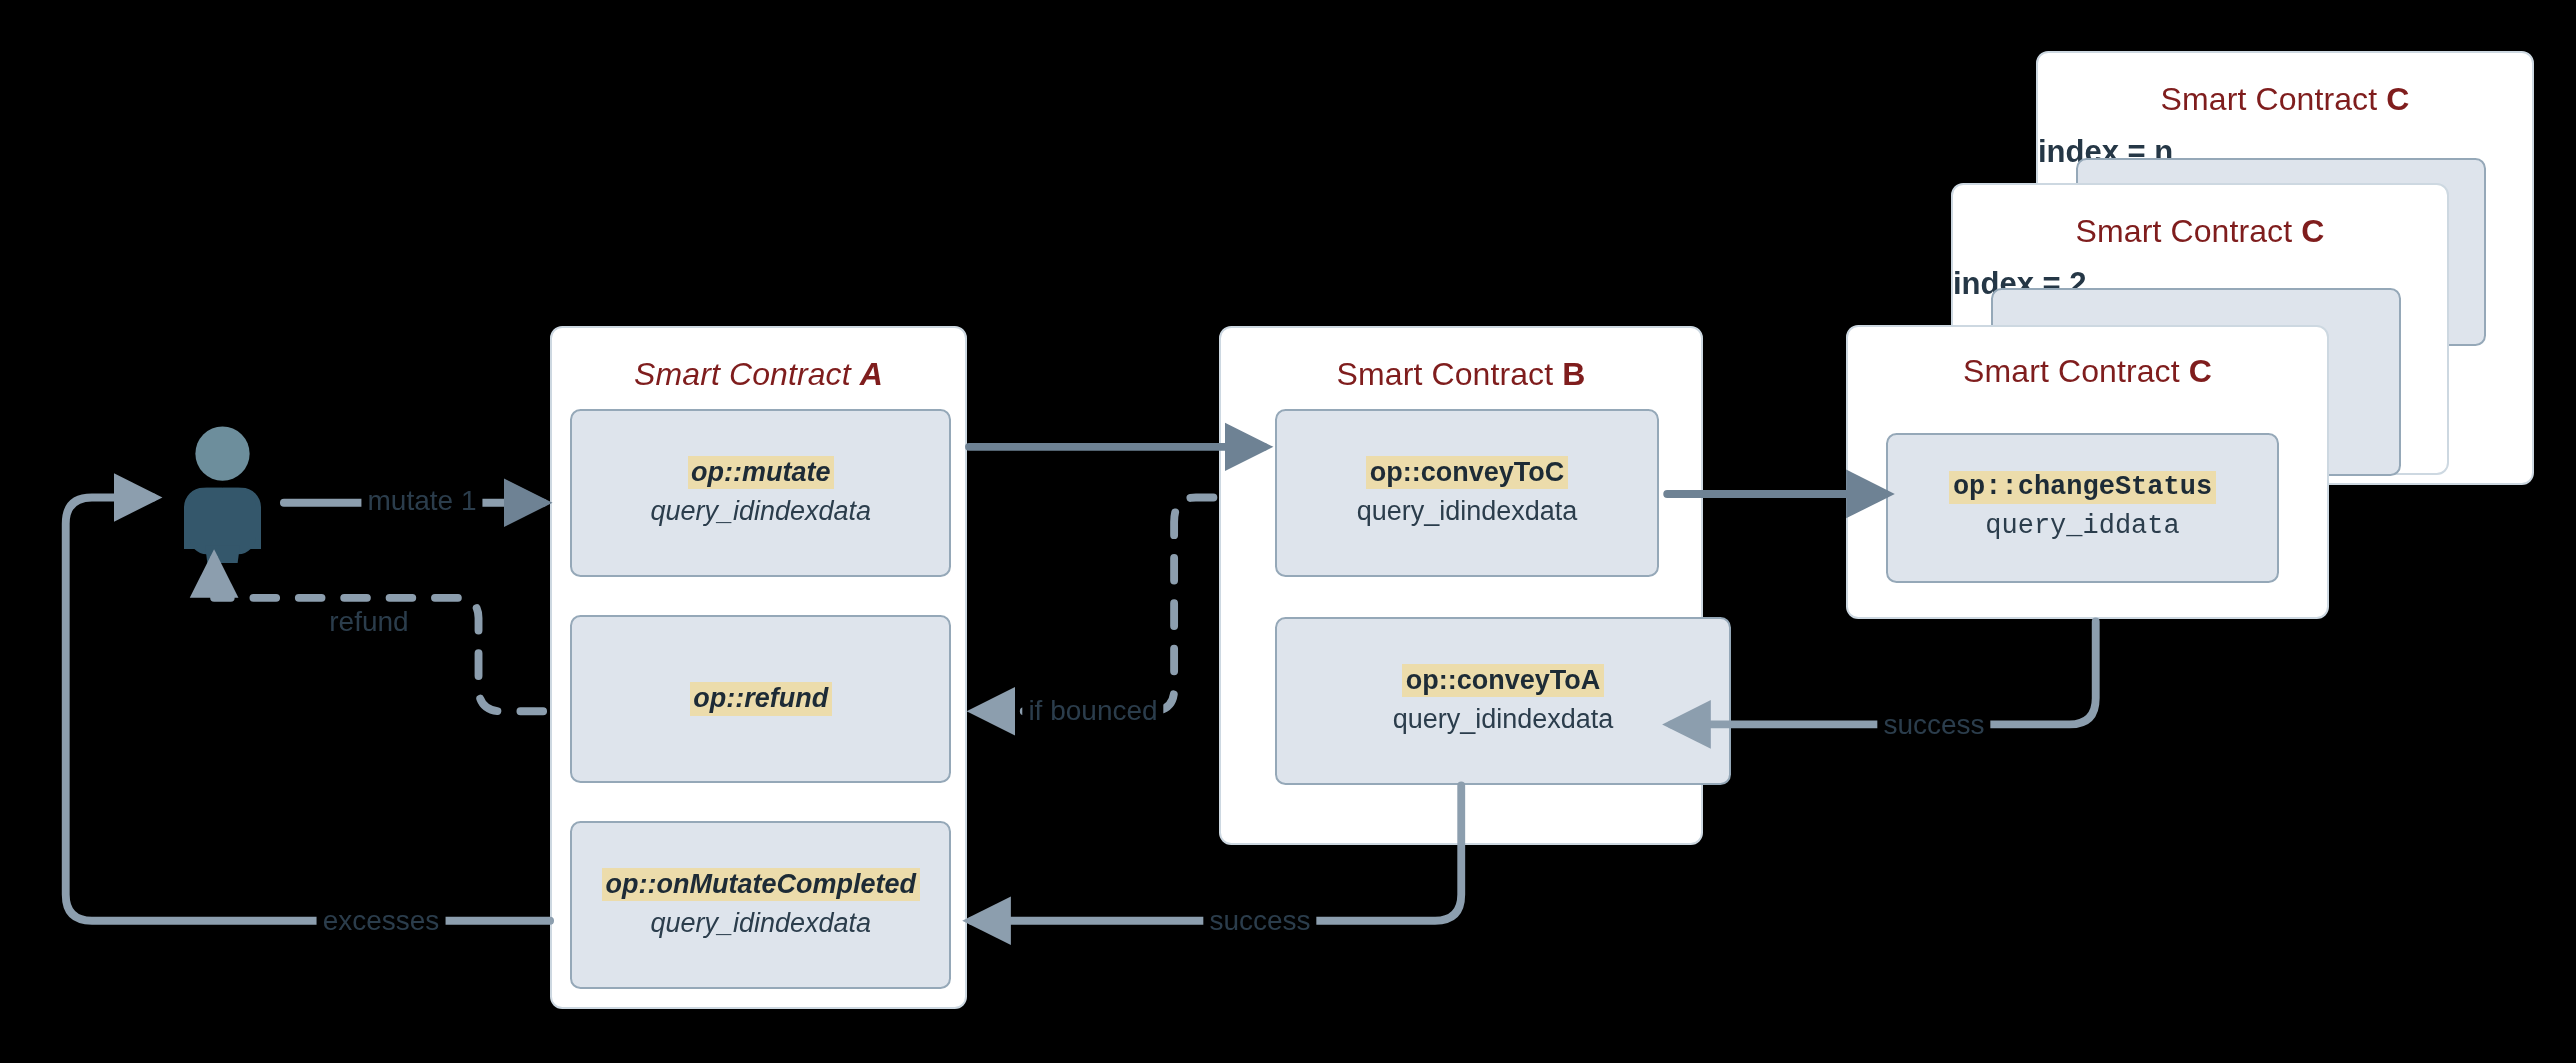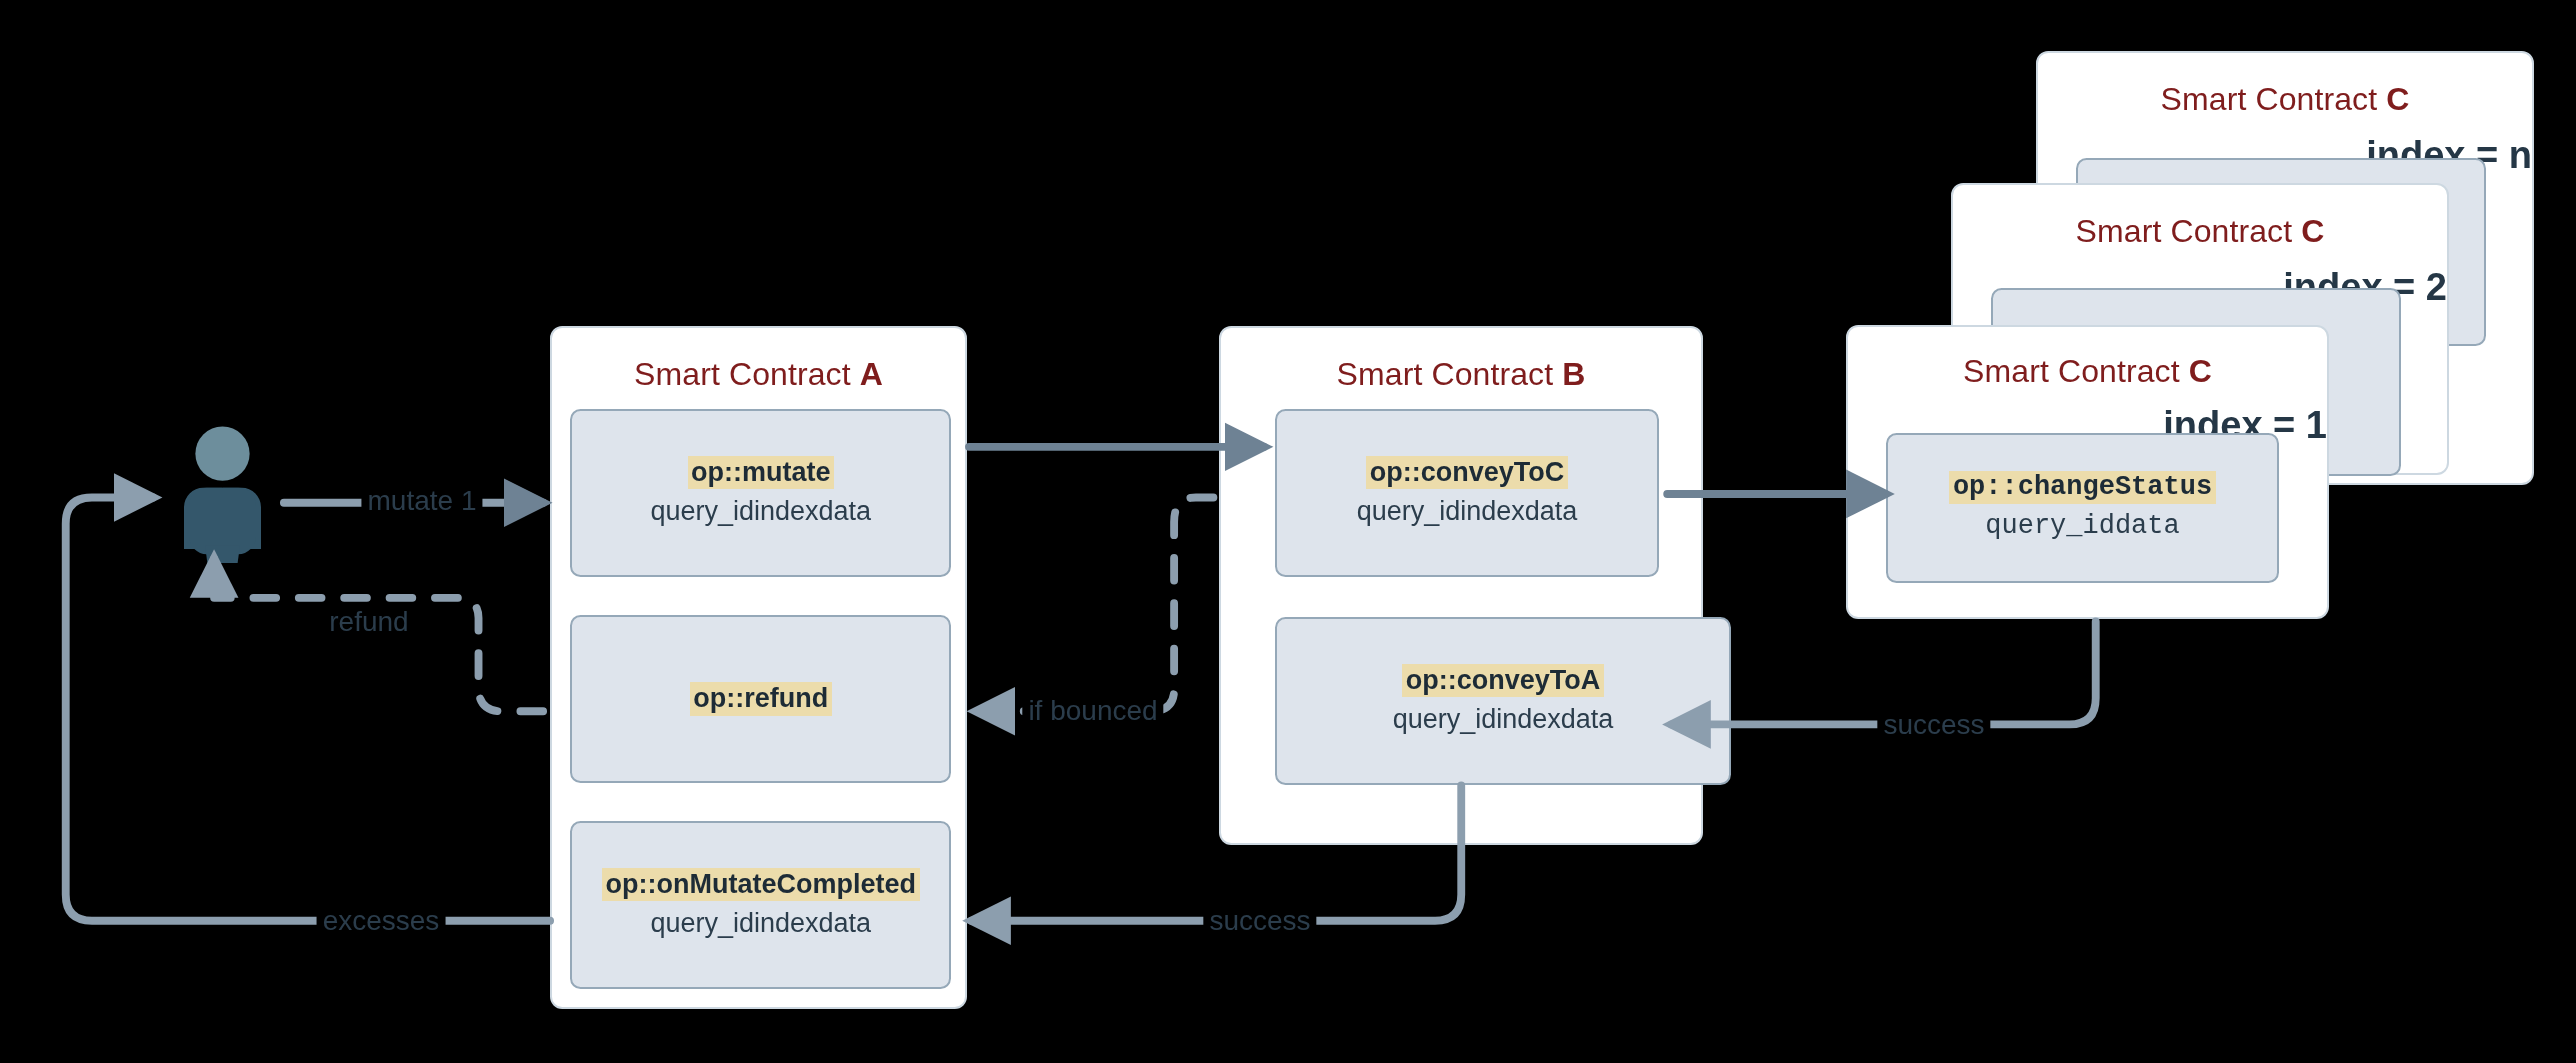--- a/index.html
+++ b/index.html
@@ -31,23 +31,23 @@
     color: #7f1d1d;
     font-size: 32px;
     font-weight: 400;
     letter-spacing: 0.1px;
     white-space: nowrap;
   }
   .contract-title b {
     font-weight: 700;
   }
   .contract-sub {
-    text-align: right;
+    text-align: left;
     color: #253746;
-    font-size: 38px;
+    font-size: 31px;
     font-weight: 700;
     white-space: nowrap;
   }
 
   
   .msgbox {
     position: absolute;
     background: #dee4ec;
     border: 2.6px solid #95a8b8;
     border-radius: 10.5px;
@@ -122,31 +122,30 @@
   </div>
 
   <div class="contract" style="left:1951px; top:183px; width:498px; height:292px;">
     <div class="contract-title" style="margin-top:28px;"><span>Smart Contract </span><b>C</b></div>
     <div class="contract-sub" style="margin-top:15.7px;">index = 2</div>
     <div class="msgbox" style="left:38px; top:103px; width:410px; height:188px;"></div>
   </div>
 
   <div class="contract" style="left:1846px; top:325px; width:483px; height:294px;">
     <div class="contract-title" style="margin-top:26px;"><span>Smart Contract </span><b>C</b></div>
-    <div class="contract-sub" style="margin-top:14px;">index = 1</div>
     <div class="msgbox" style="left:38px; top:106px; width:393px; height:150px;font-family:Liberation Mono, monospace;">
       <span class="op">op::changeStatus</span>
       <div class="fields">
         <span class="field">query_id</span>
         <span class="field">data</span>
       </div>
     </div>
   </div>
 
-  <div class="contract" style="left:550px; top:326px; width:417px; height:683px;">
+  <div class="contract" style="left:550px; top:326px; width:417px; height:683px;font-style:italic;">
     <div class="contract-title" style="margin-top:28px;"><span>Smart Contract </span><b>A</b></div>
 
     <div class="msgbox" style="left:18.3px; top:81px; width:381px; height:168px;">
       <span class="op">op::mutate</span>
       <div class="fields">
         <span class="field">query_id</span>
         <span class="field">index</span>
         <span class="field">data</span>
       </div>
     </div>

